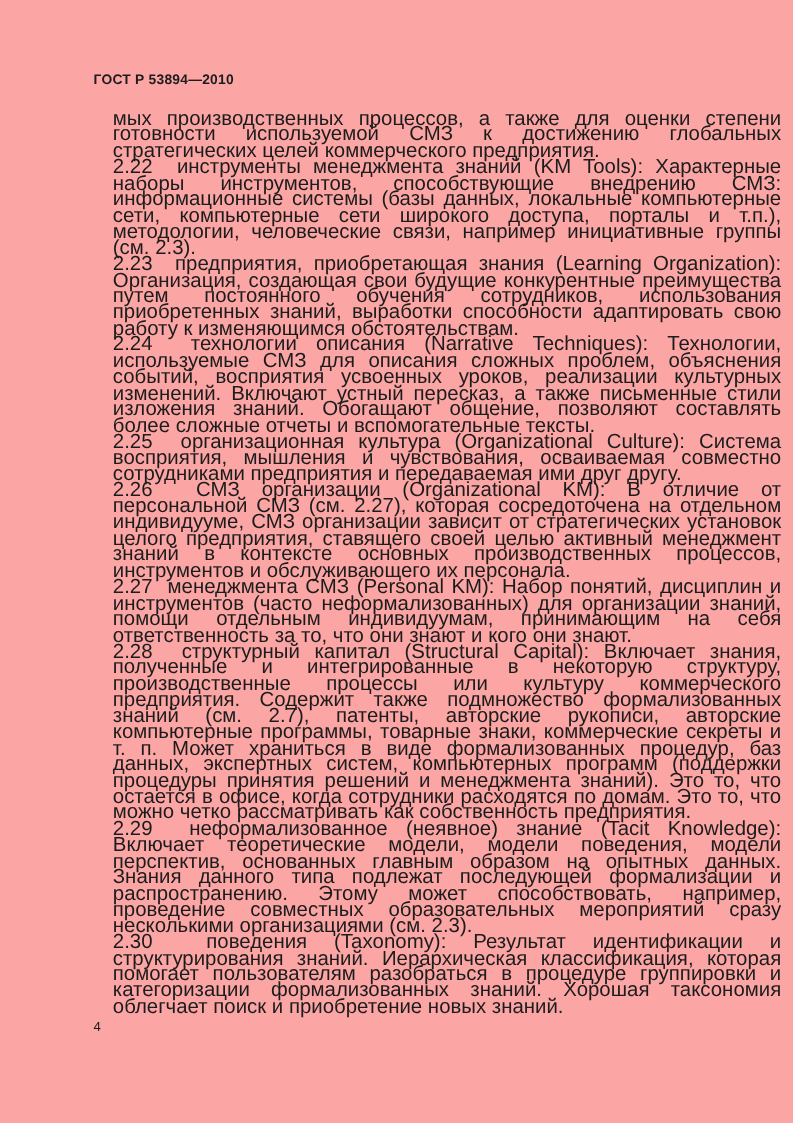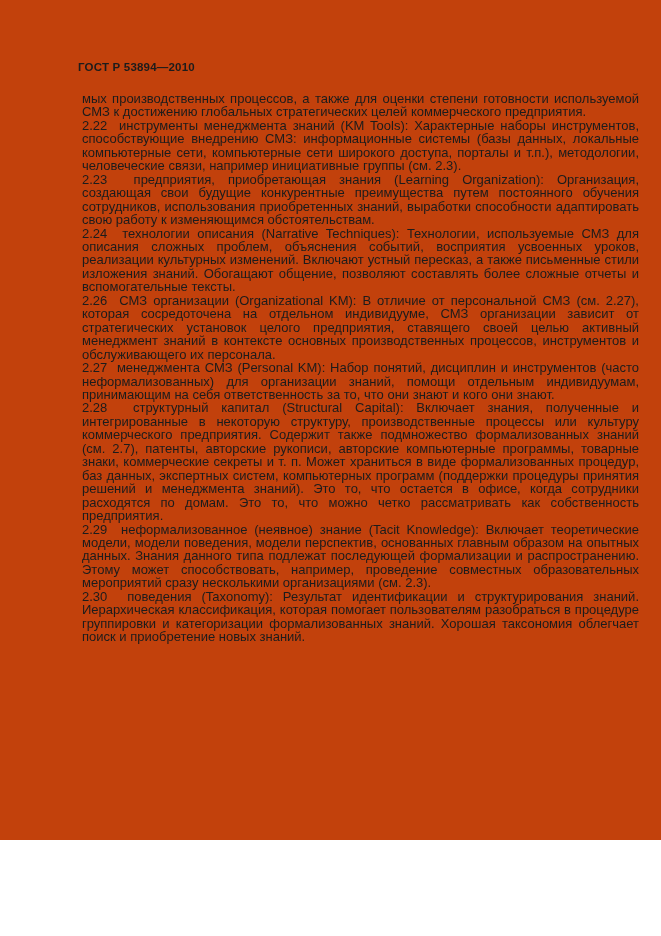--- a/index.html
+++ b/index.html
@@ -1,41 +1,41 @@
 <!DOCTYPE html>
 <html><head>
 <meta charset="utf-8">
 <style>
   * { margin: 0; padding: 0; box-sizing: border-box; }
   html, body { background: #ffffff; }
   .page {
     position: relative;
     width: 661px;
-    height: 840px;
-    background: #c2410c;
+    height: 936px;
+    background: #fca5a5;
     font-family: "Liberation Sans", "DejaVu Sans", sans-serif;
     color: #1c1c1c;
     overflow: hidden;
     padding-left: 28px;
   }
   .doc-header {
     position: absolute;
     left: 78px;
     top: 61px;
     font-size: 11.5px;
     font-weight: bold;
     letter-spacing: 0.2px;
     color: #1c1c1c;
   }
   .doc-body {
     position: absolute;
-    left: 82px;
+    left: 94px;
     top: 92px;
     width: 557px;
-    font-size: 13px;
+    font-size: 17px;
     line-height: 13.45px;
     text-align: justify;
     color: #1c1c1c;
   }
   .doc-body p.para {
     margin: 0;
     text-align: justify;
   }
   .doc-body .b { font-weight: normal; }
   .page-number {
@@ -50,20 +50,21 @@
 <body>
 
 <div class="page">
   <div class="doc-header">ГОСТ Р 53894—2010</div>
 
   <div class="doc-body">
       <p class="para"><span>мых производственных процессов, а также для оценки степени готовности используемой СМЗ к достижению глобальных стратегических целей коммерческого предприятия.</span></p>
       <p class="para"><span>2.22&nbsp; </span><span class="b">инструменты менеджмента знаний</span><span> (KM Tools): Характерные наборы инструментов, способствующие внедрению СМЗ: информационные системы (базы данных, локальные компьютерные сети, компьютерные сети широкого доступа, порталы и т.п.), методологии, человеческие связи, например инициативные группы (см. 2.3).</span></p>
       <p class="para"><span>2.23&nbsp; </span><span class="b">предприятия, приобретающая знания</span><span> (Learning Organization): Организация, создающая свои будущие конкурентные преимущества путем постоянного обучения сотрудников, использования приобретенных знаний, выработки способности адаптировать свою работу к изменяющимся обстоятельствам.</span></p>
       <p class="para"><span>2.24&nbsp; </span><span class="b">технологии описания</span><span> (Narrative Techniques): Технологии, используемые СМЗ для описания сложных проблем, объяснения событий, восприятия усвоенных уроков, реализации культурных изменений. Включают устный пересказ, а также письменные стили изложения знаний. Обогащают общение, позволяют составлять более сложные отчеты и вспомогательные тексты.</span></p>
+      <p class="para"><span>2.25&nbsp; </span><span class="b">организационная культура</span><span> (Organizational Culture): Система восприятия, мышления и чувствования, осваиваемая совместно сотрудниками предприятия и передаваемая ими друг другу.</span></p>
       <p class="para"><span>2.26&nbsp; </span><span class="b">СМЗ организации</span><span> (Organizational KM): В отличие от персональной СМЗ (см. 2.27), которая сосредоточена на отдельном индивидууме, СМЗ организации зависит от стратегических установок целого предприятия, ставящего своей целью активный менеджмент знаний в контексте основных производственных процессов, инструментов и обслуживающего их персонала.</span></p>
       <p class="para"><span>2.27&nbsp; </span><span class="b">менеджмента СМЗ</span><span> (Personal KM): Набор понятий, дисциплин и инструментов (часто неформализованных) для организации знаний, помощи отдельным индивидуумам, принимающим на себя ответственность за то, что они знают и кого они знают.</span></p>
       <p class="para"><span>2.28&nbsp; </span><span class="b">структурный капитал</span><span> (Structural Capital): Включает знания, полученные и интегрированные в некоторую структуру, производственные процессы или культуру коммерческого предприятия. Содержит также подмножество формализованных знаний (см. 2.7), патенты, авторские рукописи, авторские компьютерные программы, товарные знаки, коммерческие секреты и т. п. Может храниться в виде формализованных процедур, баз данных, экспертных систем, компьютерных программ (поддержки процедуры принятия решений и менеджмента знаний). Это то, что остается в офисе, когда сотрудники расходятся по домам. Это то, что можно четко рассматривать как собственность предприятия.</span></p>
       <p class="para"><span>2.29&nbsp; </span><span class="b">неформализованное</span><span> (неявное) </span><span class="b">знание</span><span> (Tacit Knowledge): Включает теоретические модели, модели поведения, модели перспектив, основанных главным образом на опытных данных. Знания данного типа подлежат последующей формализации и распространению. Этому может способствовать, например, проведение совместных образовательных мероприятий сразу несколькими организациями (см. 2.3).</span></p>
       <p class="para"><span>2.30&nbsp; </span><span class="b">поведения (Taxonomy)</span><span>: Результат идентификации и структурирования знаний. Иерархическая классификация, которая помогает пользователям разобраться в процедуре группировки и категоризации формализованных знаний. Хорошая таксономия облегчает поиск и приобретение новых знаний.</span></p>
     </div>
 
   <div class="page-number">4</div>
 </div>
 

